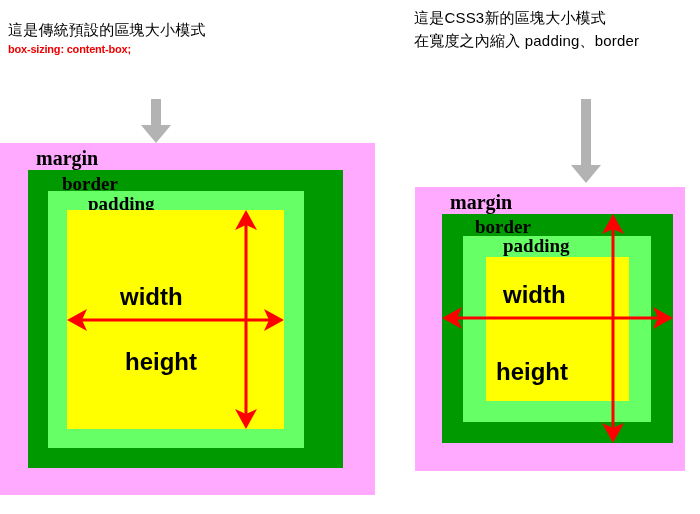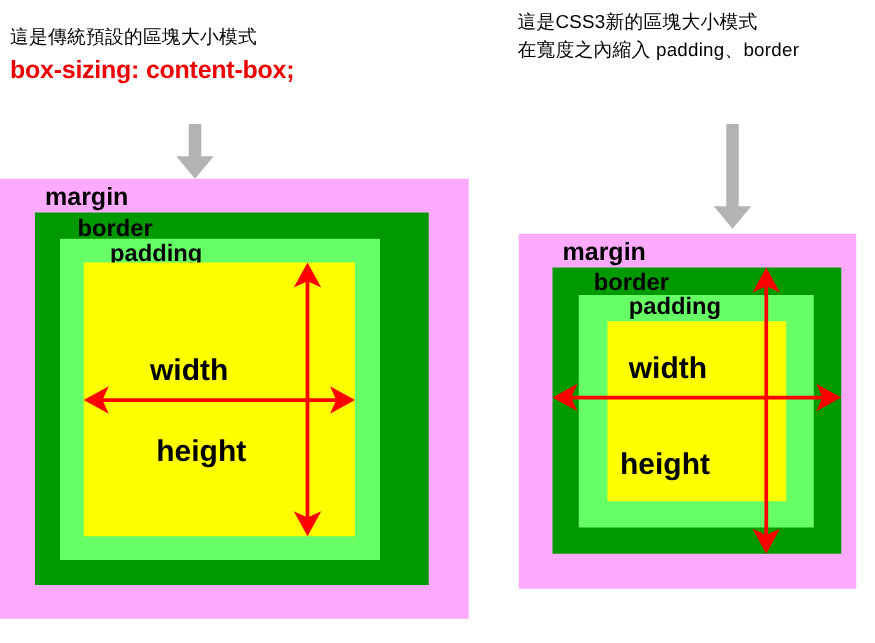--- a/index.html
+++ b/index.html
@@ -22,21 +22,21 @@
     white-space: nowrap;
   }
   .caption .line {
     display: block;
     font-size: 15px;
     letter-spacing: 0.2px;
   }
   .caption .code {
     font-weight: bold;
     color: #ee0000;
-    font-size: 20px;
+    font-size: 11px;
     letter-spacing: -0.2px;
   }
 
   
   .gray-arrow {
     position: absolute;
   }
 
   
   .boxdiagram {
@@ -57,21 +57,21 @@
   }
   .content-box {
     background: #ffff00;
     position: absolute;
   }
   .lbl {
     position: absolute;
     color: #000000;
     font-weight: bold;
     white-space: nowrap;
-    font-family: Liberation Sans, sans-serif;
+    font-family: Liberation Serif, serif;
   }
   .arrow-svg {
     position: absolute;
     overflow: visible;
   }
   .dim-label {
     position: absolute;
     font-weight: bold;
     color: #000000;
     white-space: nowrap;

